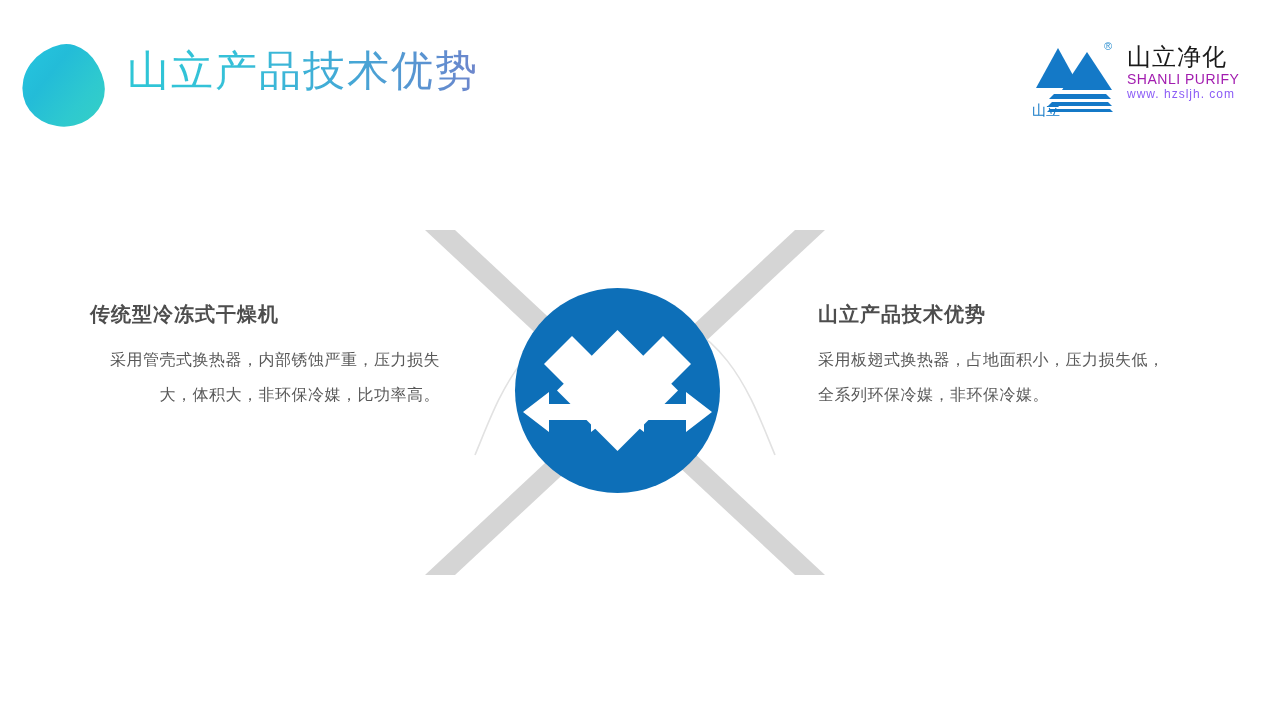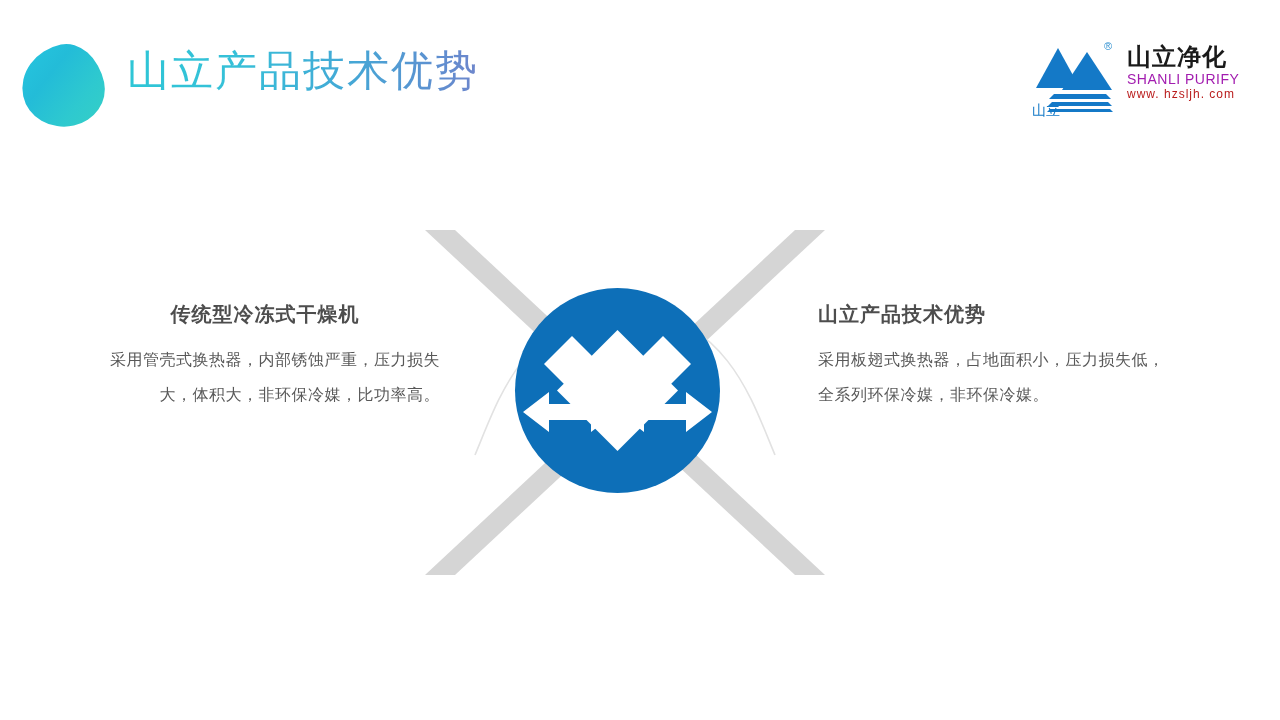--- a/index.html
+++ b/index.html
@@ -96,35 +96,35 @@
     left: 95px;
     top: 2px;
     width: 135px;
   }
   .logo-cn {
     font-size: 24px;
     line-height: 27px;
     color: #1a1a1a;
     font-family: "DejaVu Sans", "Liberation Sans", sans-serif;
     letter-spacing: 1px;
-    font-weight: 700;
+    font-weight: 400;
     white-space: nowrap;
   }
   .logo-en {
     font-size: 14px;
     line-height: 16px;
     color: #a21caf;
     font-family: "Liberation Sans", sans-serif;
     letter-spacing: 0.5px;
     white-space: nowrap;
   }
   .logo-url {
     font-size: 12px;
     line-height: 14px;
-    color: #b91c1c;
+    color: #8b5cf6;
     font-family: "Liberation Sans", sans-serif;
     letter-spacing: 1px;
     white-space: nowrap;
   }
 
   
   .center-graphic {
     position: absolute;
     left: 400px;
     top: 210px;
@@ -167,21 +167,21 @@
   .block-heading {
     font-size: 20px;
     line-height: 28px;
     font-weight: bold;
     color: #4d4d4d;
     font-family: "DejaVu Sans", "Liberation Sans", sans-serif;
     letter-spacing: 1px;
     margin: 0 0 14px 0;
     white-space: nowrap;
   }
-  .block-left .block-heading { text-align: center; }
+  .block-left .block-heading { text-align: left; }
   .block-right .block-heading { text-align: left; }
 
   .block-body {
     font-size: 16px;
     line-height: 35px;
     color: #585858;
     font-family: "DejaVu Sans", "Liberation Sans", sans-serif;
     letter-spacing: 0.5px;
     margin: 0;
   }

